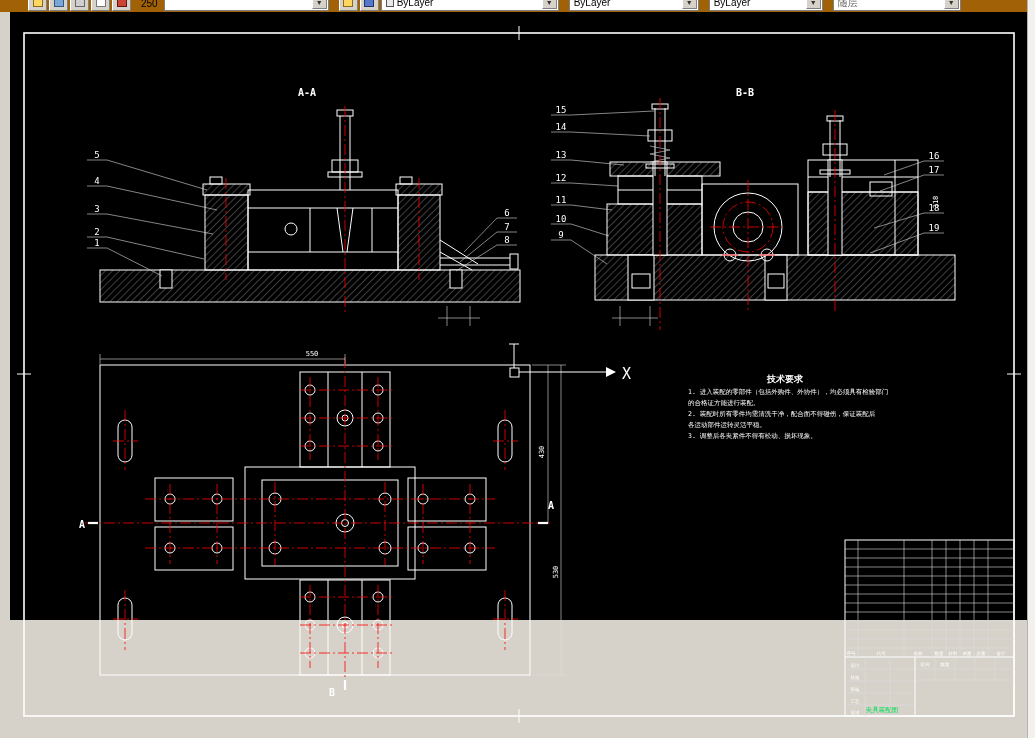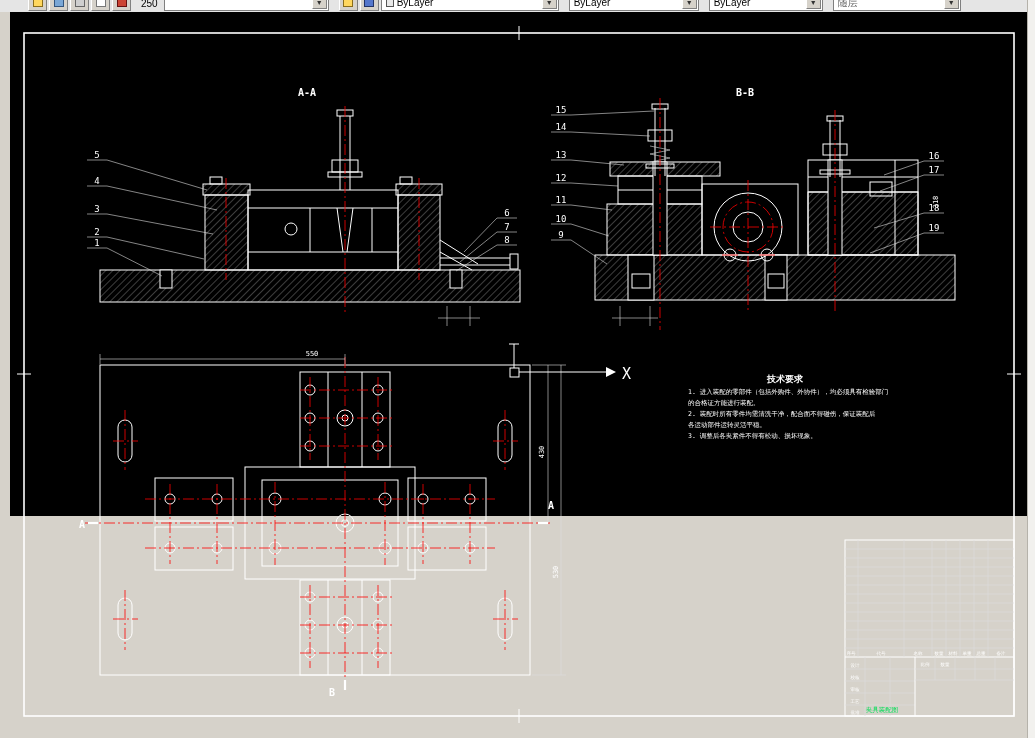--- a/index.html
+++ b/index.html
@@ -1,38 +1,38 @@
 <!DOCTYPE html>
 <html><head>
 <meta charset="utf-8">
 <style>
   * { box-sizing: border-box; }
   html,body { margin:0; padding:0; }
   body { width:1035px; height:738px; background:#d6d2ca; font-family:"Liberation Sans", sans-serif; position:relative; overflow:hidden; }
 
   
-  .toolbar { position:absolute; left:0; top:0; width:1027px; height:12px; background:#e5e5e5; overflow:hidden; z-index:2; }
+  .toolbar { position:absolute; left:0; top:0; width:1027px; height:12px; background:#a16207; overflow:hidden; z-index:2; }
   .tb-row { position:absolute; bottom:1px; left:28px; display:flex; align-items:flex-end; }
   .tb-btn { width:19px; height:18px; border:1px solid; border-color:#fff #808080 #808080 #fff; background:#d6d2ca; margin-right:2px; display:flex; align-items:center; justify-content:center; padding:0; }
   .ic { display:block; width:10px; height:10px; }
   .ic-page { background:#fff; border:1px solid #777; }
   .ic-fold { background:#ffd75e; border:1px solid #8a6d1a; }
   .ic-disk { background:#7aa7d6; border:1px solid #33557e; }
   .ic-print { background:#cfcfcf; border:1px solid #666; }
   .ic-red { background:#cc4433; border:1px solid #661111; }
   .ic-stack { background:#ffd75e; border:1px solid #8a6d1a; }
   .ic-blue { background:#5577cc; border:1px solid #223366; }
   .tb-text { font-size:10px; color:#000; margin:0 6px 2px 8px; }
   .combo { position:relative; height:17px; background:#fff; border:1px solid #7f7f7f; display:flex; align-items:flex-end; padding:0 18px 1px 4px; font-size:10px; color:#000; margin-right:10px; }
   .combo .val { line-height:12px; white-space:nowrap; }
   .combo .muted { color:#666; }
   .combo .arrow { position:absolute; right:1px; top:1px; bottom:1px; width:15px; background:#d6d2ca; border:1px solid; border-color:#fff #808080 #808080 #fff; font-size:7px; display:flex; align-items:center; justify-content:center; color:#333; }
   .swatch { width:8px; height:8px; border:1px solid #555; background:#e8e8e8; margin:0 3px 2px 0; }
 
-  .canvas { position:absolute; left:10px; top:12px; width:1017px; height:504px; background:#000; }
+  .canvas { position:absolute; left:10px; top:12px; width:1017px; height:608px; background:#000; }
   .vscroll { position:absolute; right:0; top:0; width:8px; height:738px; background:#f2f1ee; border-left:1px solid #b5b2aa; }
   .statusbar { position:absolute; left:0; top:728px; width:1027px; height:10px; background:#d6d2ca; }
 
   
   svg .w    { stroke:#fff; fill:none; stroke-width:1; }
   svg .wthin{ stroke:#ddd; fill:none; stroke-width:.6; }
   svg .w2   { stroke:#fff; fill:none; stroke-width:2.2; }
   svg .hat  { fill:url(#hp); stroke:#fff; stroke-width:1; }
   svg .blk  { fill:#000; stroke:#fff; stroke-width:1; }
   svg .rd   { stroke:#f00; fill:none; stroke-width:.8; stroke-dasharray:11 3 2 3; }

